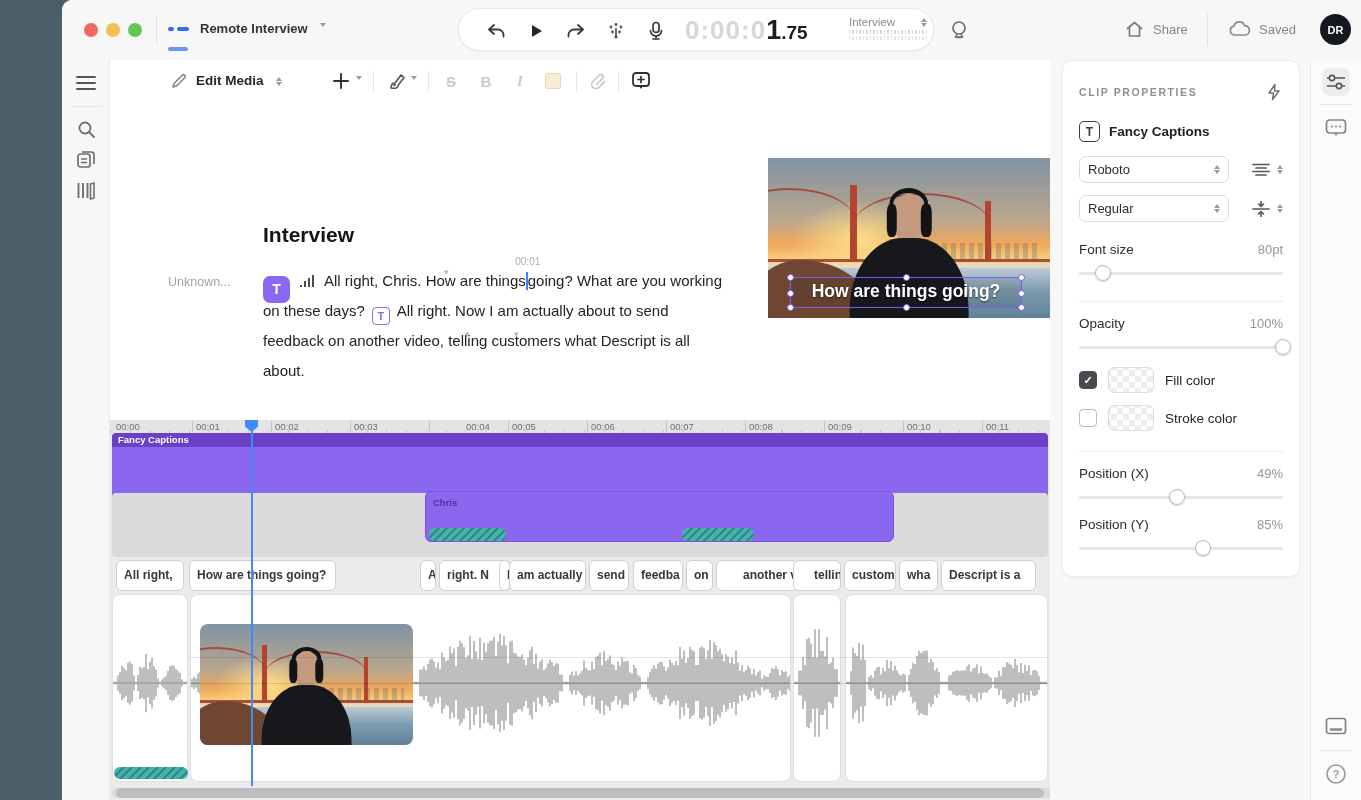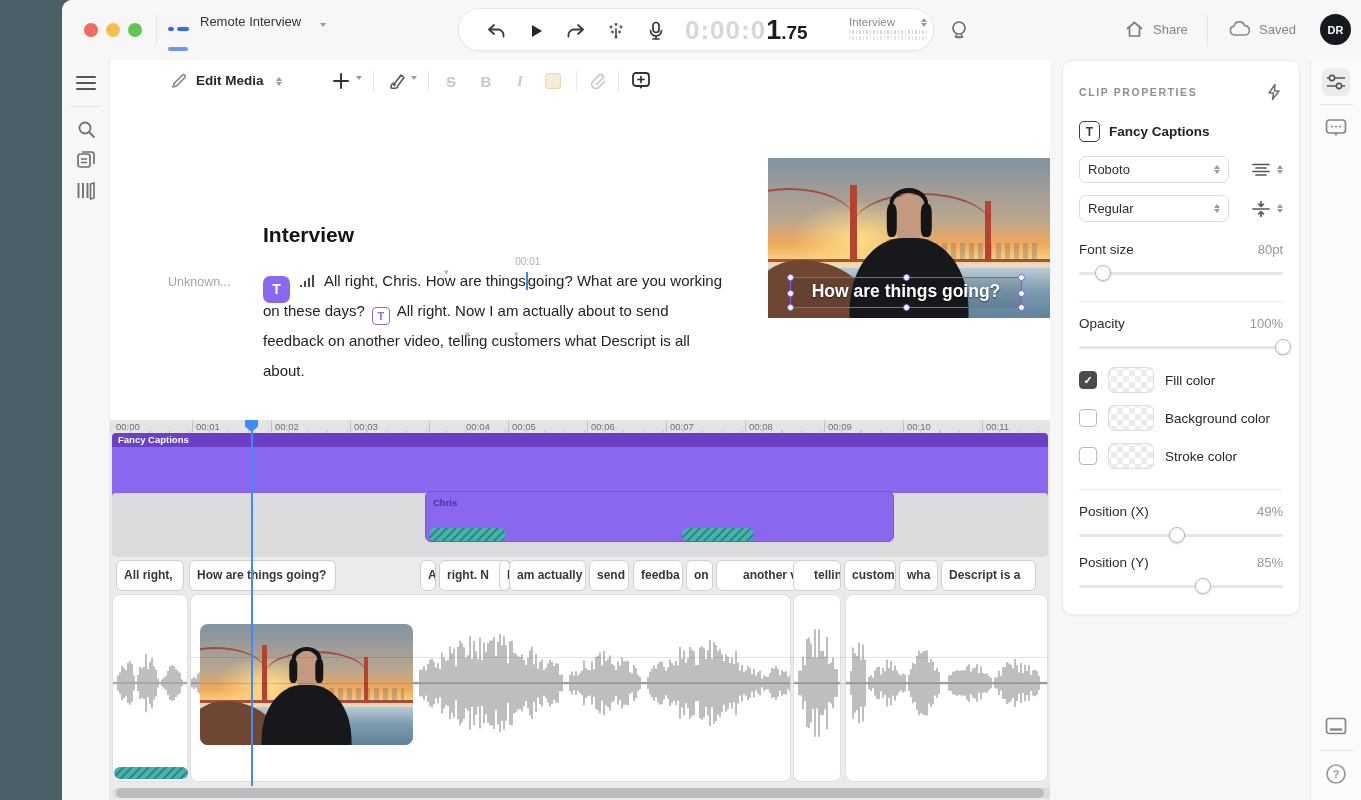--- a/index.html
+++ b/index.html
@@ -6,21 +6,21 @@
 html,body{width:1361px;height:800px;overflow:hidden}
 body{background:#4b5f68;font-family:"Liberation Sans",sans-serif;position:relative;-webkit-font-smoothing:antialiased}
 .abs{position:absolute}
 svg{display:block}
 .window{position:absolute;left:62px;top:0;width:1299px;height:800px;background:#f7f7f8;border-radius:10px 0 0 0;overflow:hidden}
 
 .topbar{position:absolute;left:0;top:0;width:1299px;height:60px;background:#f7f7f8}
 .dot{position:absolute;top:23px;width:14px;height:14px;border-radius:50%}
 .vdiv{position:absolute;width:1px;background:#e3e3e6}
 .logo-bar{height:4px;border-radius:2px;background:#2e6ef0;display:inline-block}
-.proj-title{position:absolute;left:138px;top:14px;font-size:13px;font-weight:400;color:#33333a}
+.proj-title{position:absolute;left:138px;top:21px;font-size:13px;font-weight:700;color:#33333a}
 .pill{position:absolute;left:396px;top:8px;width:476px;height:43px;background:#fff;border:1px solid #e9e9eb;border-radius:22px;box-shadow:0 1px 2px rgba(0,0,0,.05)}
 .pill .ic{position:absolute;top:11px;width:22px;height:22px;display:flex;align-items:center;justify-content:center}
 .tc{position:absolute;left:226px;top:6px;display:flex;align-items:baseline;white-space:nowrap}
 .tc .dim{font-size:26px;font-weight:600;color:#d7d7da;letter-spacing:1px}
 .tc .emph{font-size:27px;font-weight:700;color:#1c1c20}
 .tc .frac{font-size:19px;font-weight:700;color:#1c1c20}
 .trksel{position:absolute;left:390px;top:7px;width:78px}
 .trksel .lbl{font-size:11.5px;color:#8a8a8e}
 .meterrow{height:4px;margin-top:2px;background:repeating-linear-gradient(90deg,#d8d8da 0 1.5px,transparent 1.5px 3.5px);border-radius:1px}
 .topright-label{font-size:13px;color:#85858a}
@@ -421,25 +421,20 @@
       </div>
     <div id="color-rows" style="margin-top:4px">
         <div class="crow">
           <span class="cbox on">✓</span>
           <span class="swatch"></span>
           <span class="clabel">Fill color</span>
         </div>
         <div class="crow">
           <span class="cbox"></span>
           <span class="swatch"></span>
-          <span class="clabel">Background color</span>
-        </div>
-        <div class="crow">
-          <span class="cbox"></span>
-          <span class="swatch"></span>
           <span class="clabel">Stroke color</span>
         </div>
       </div>
     <div class="hr"></div>
     <div class="lblrow" style="margin-top:14px">
       <span class="plabel">Position (X)</span>
       <span class="pvalue">49%</span>
     </div>
     <div class="slider">
         <div class="track"></div>

